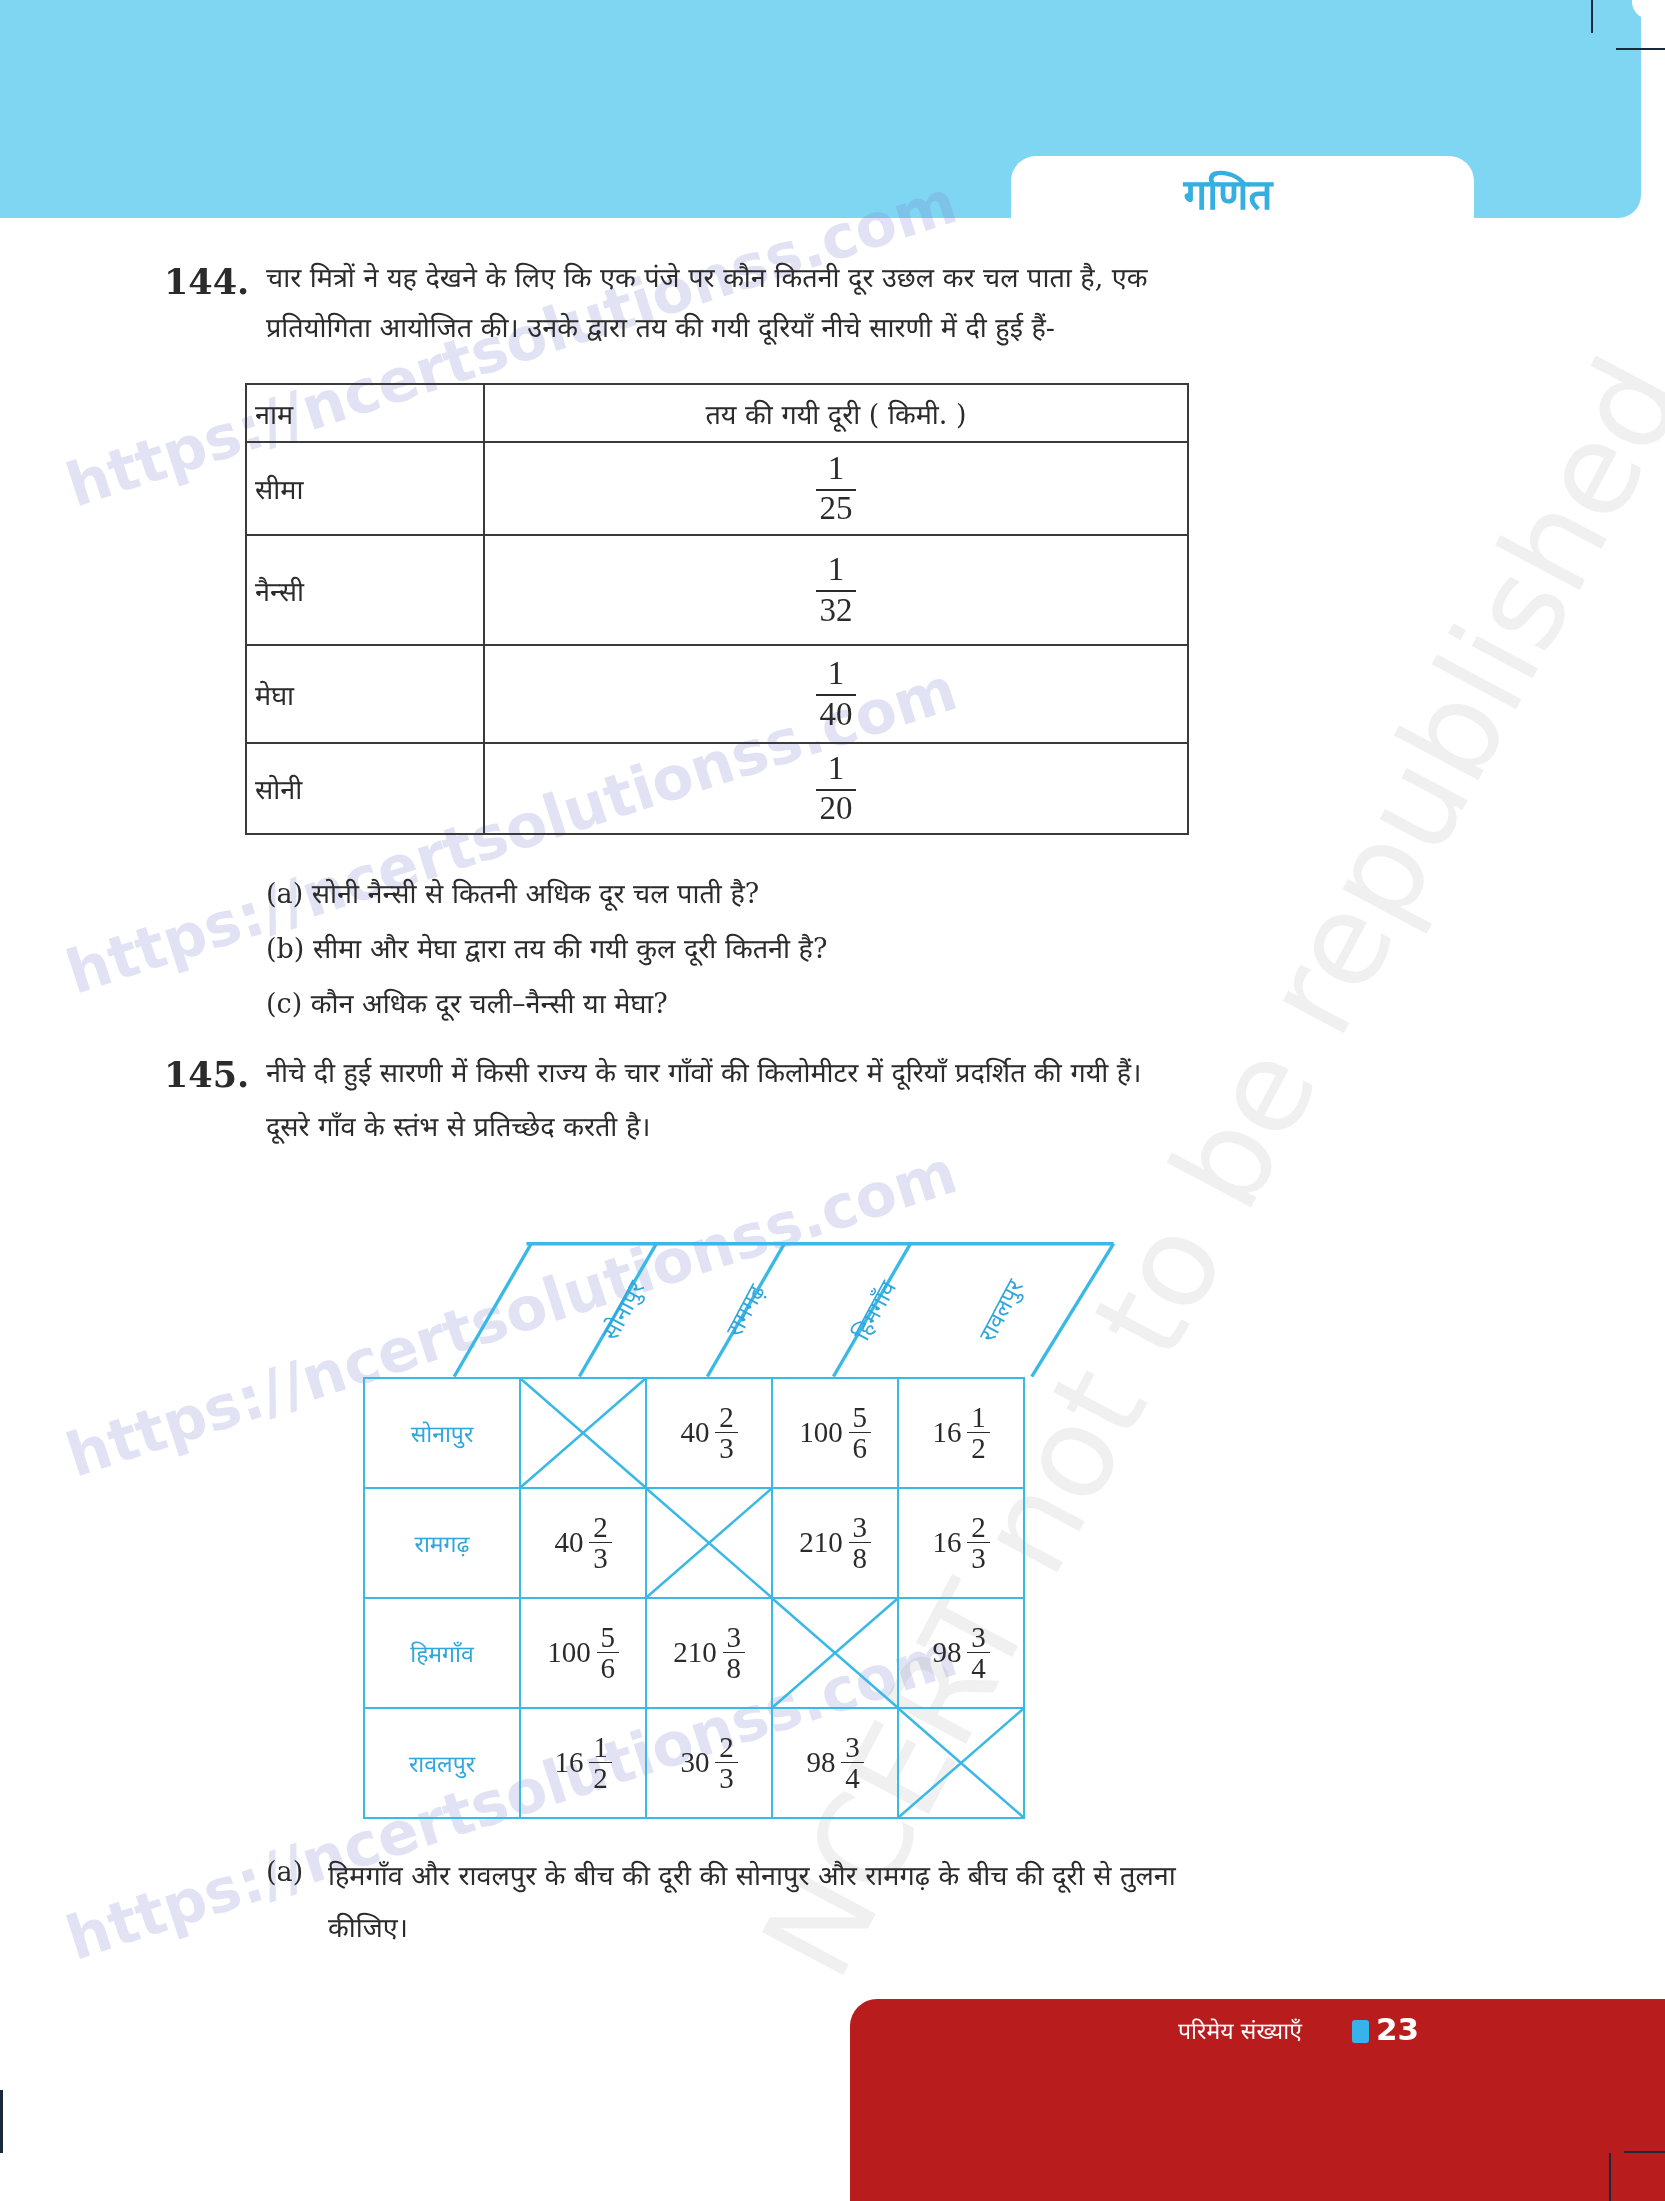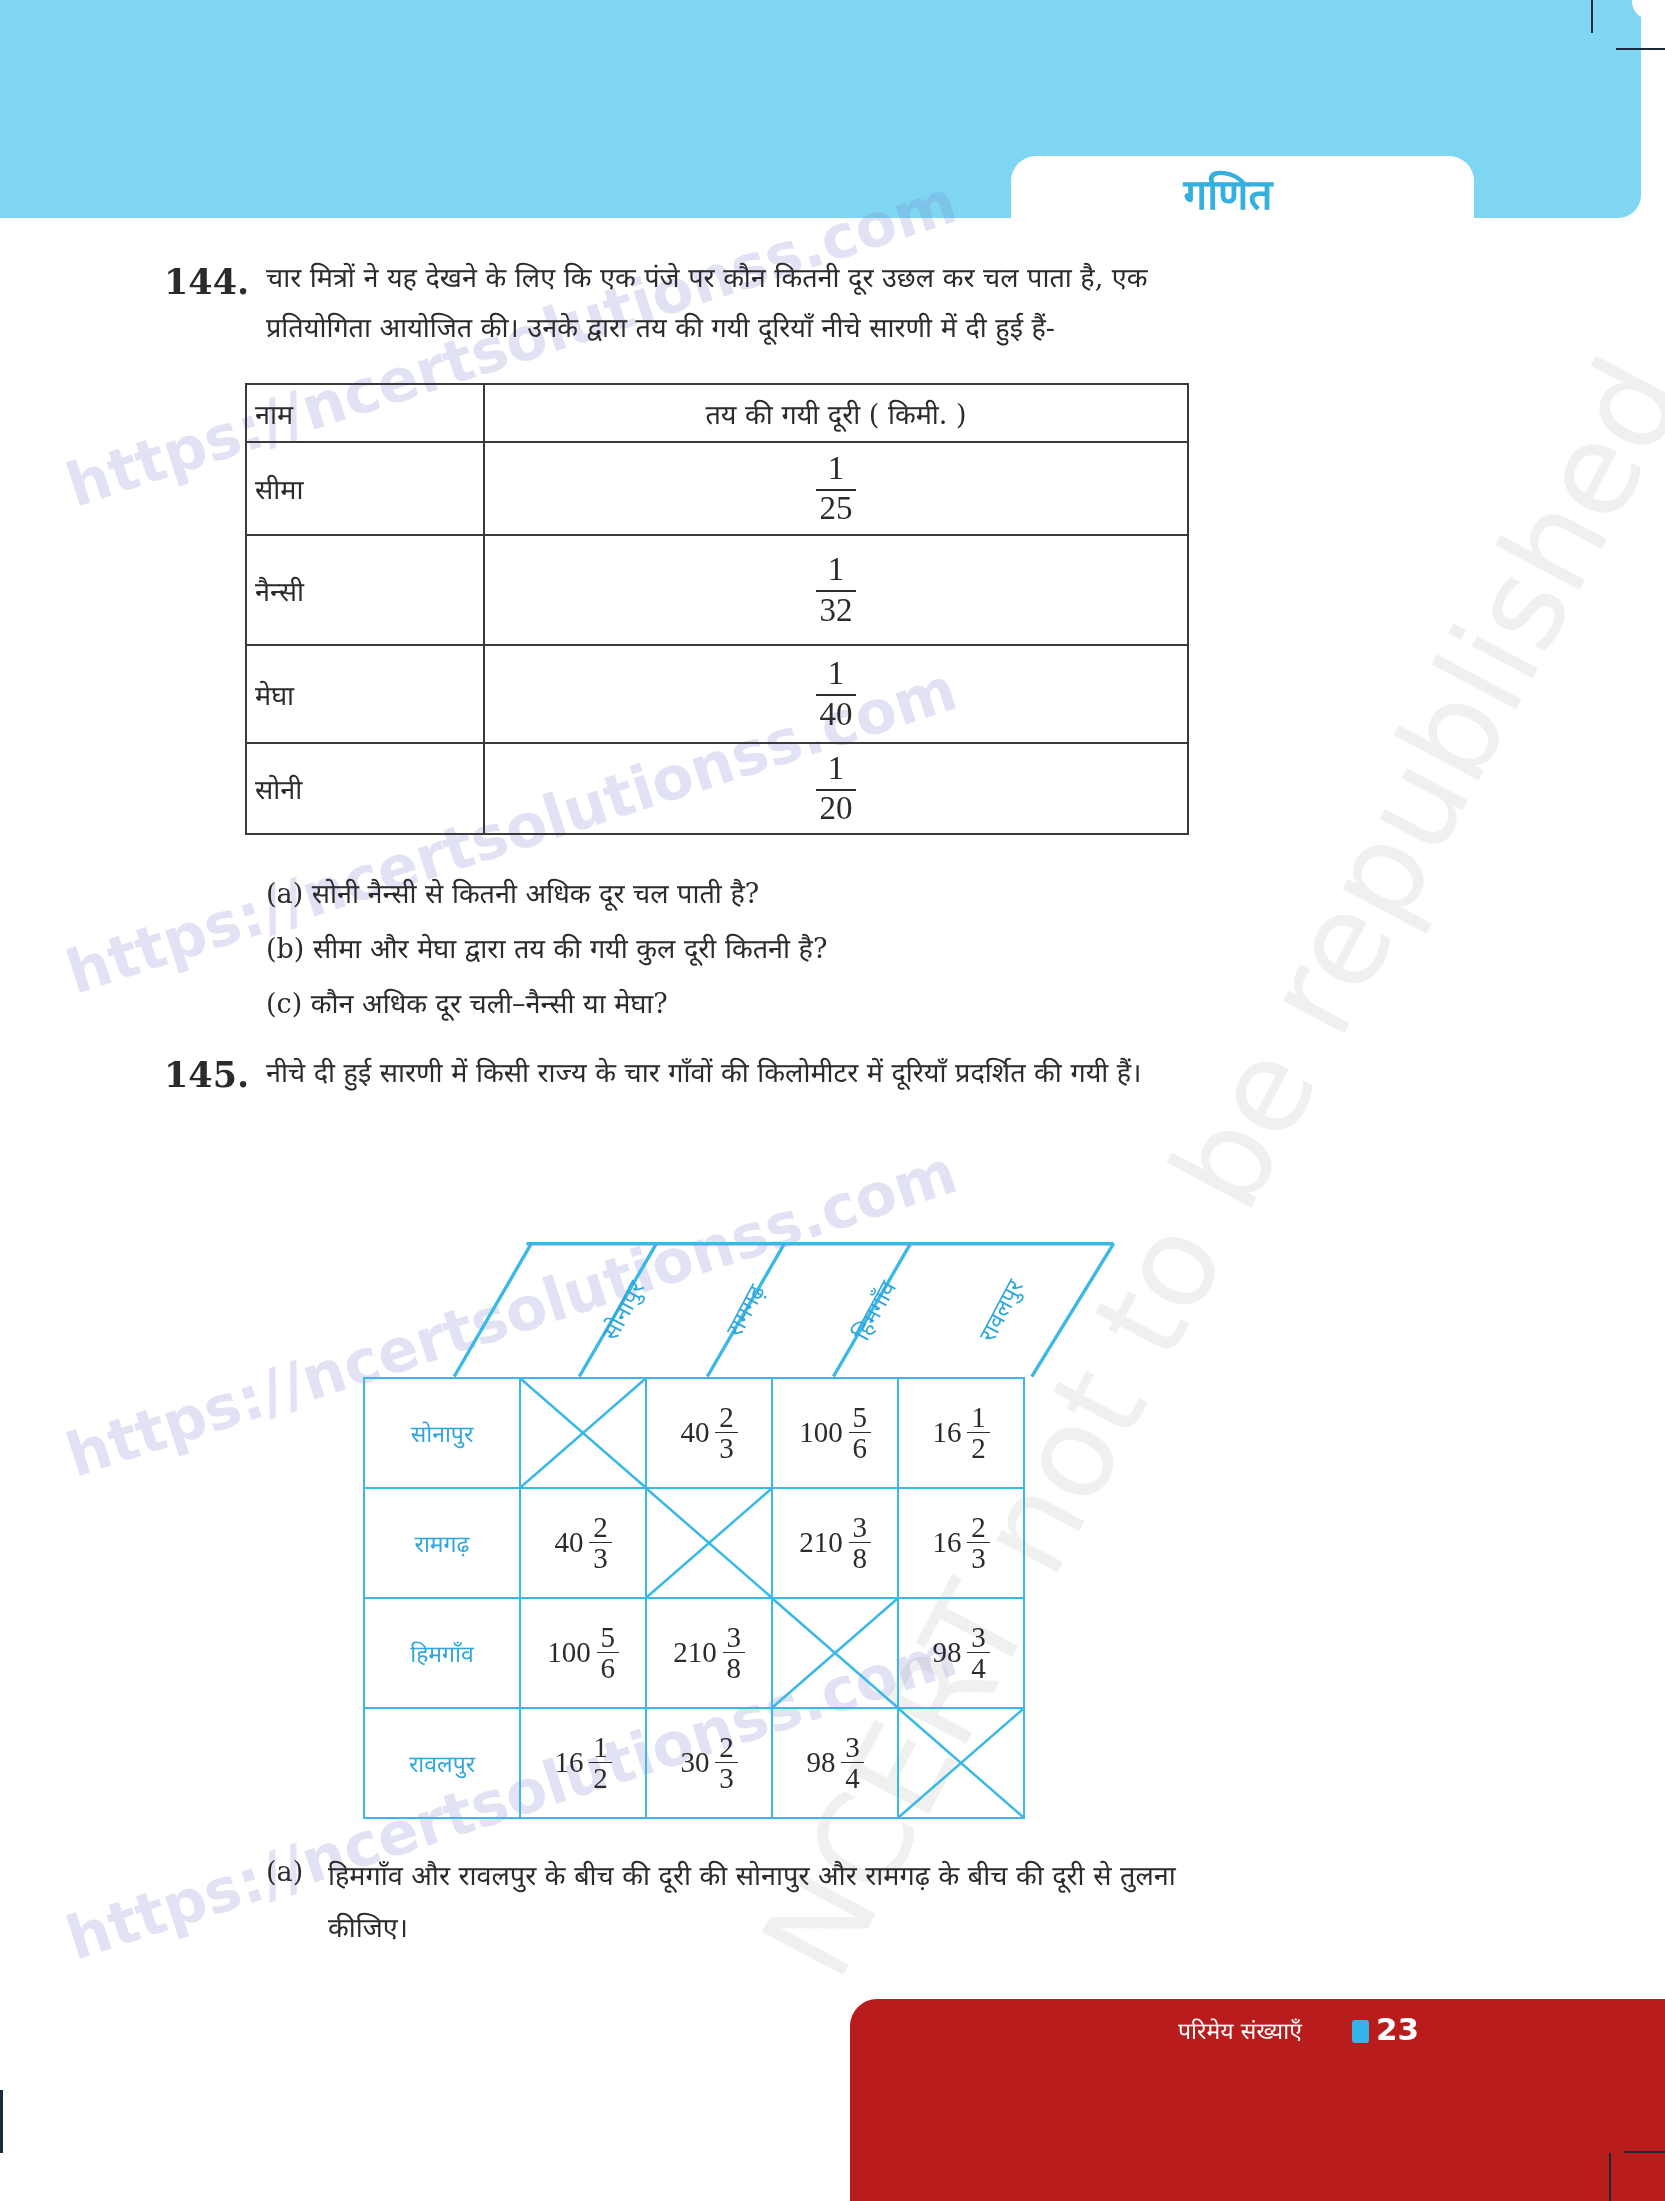--- a/index.html
+++ b/index.html
@@ -118,20 +118,21 @@
 </tbody>
   </table>
 
 <div class="subq" style="top:874px;">(a) सोनी नैन्सी से कितनी अधिक दूर चल पाती है?</div>
 <div class="subq" style="top:929px;">(b) सीमा और मेघा द्वारा तय की गयी कुल दूरी कितनी है?</div>
 <div class="subq" style="top:984px;">(c) कौन अधिक दूर चली–नैन्सी या मेघा?</div>
 
 <div class="qnum" style="left:164px;top:1054px;">145.</div>
 <div class="para" style="left:266px;top:1046px;width:1052px;line-height:54px;">
   <span class="line">नीचे दी हुई सारणी में किसी राज्य के चार गाँवों की किलोमीटर में दूरियाँ प्रदर्शित की गयी हैं।</span>
+  <span class="line">दूसरे गाँव के स्तंभ से प्रतिच्छेद करती है।</span>
 </div>
 
 <svg class="grid-svg" width="772" height="154" viewBox="0 0 800 160">
   <g stroke="#3ab8e6" stroke-width="3.5" fill="none">
     <line x1="175" y1="8" x2="785" y2="8"></line>
     <line x1="175" y1="8" x2="175" y2="8"></line>
     <line x1="175" y1="8" x2="175" y2="8"></line>
     <line x1="175" y1="8" x2="175" y2="8"></line>
     <line x1="175" y1="8" x2="175" y2="8"></line>
     <line x1="175" y1="8" x2="175" y2="8"></line>

